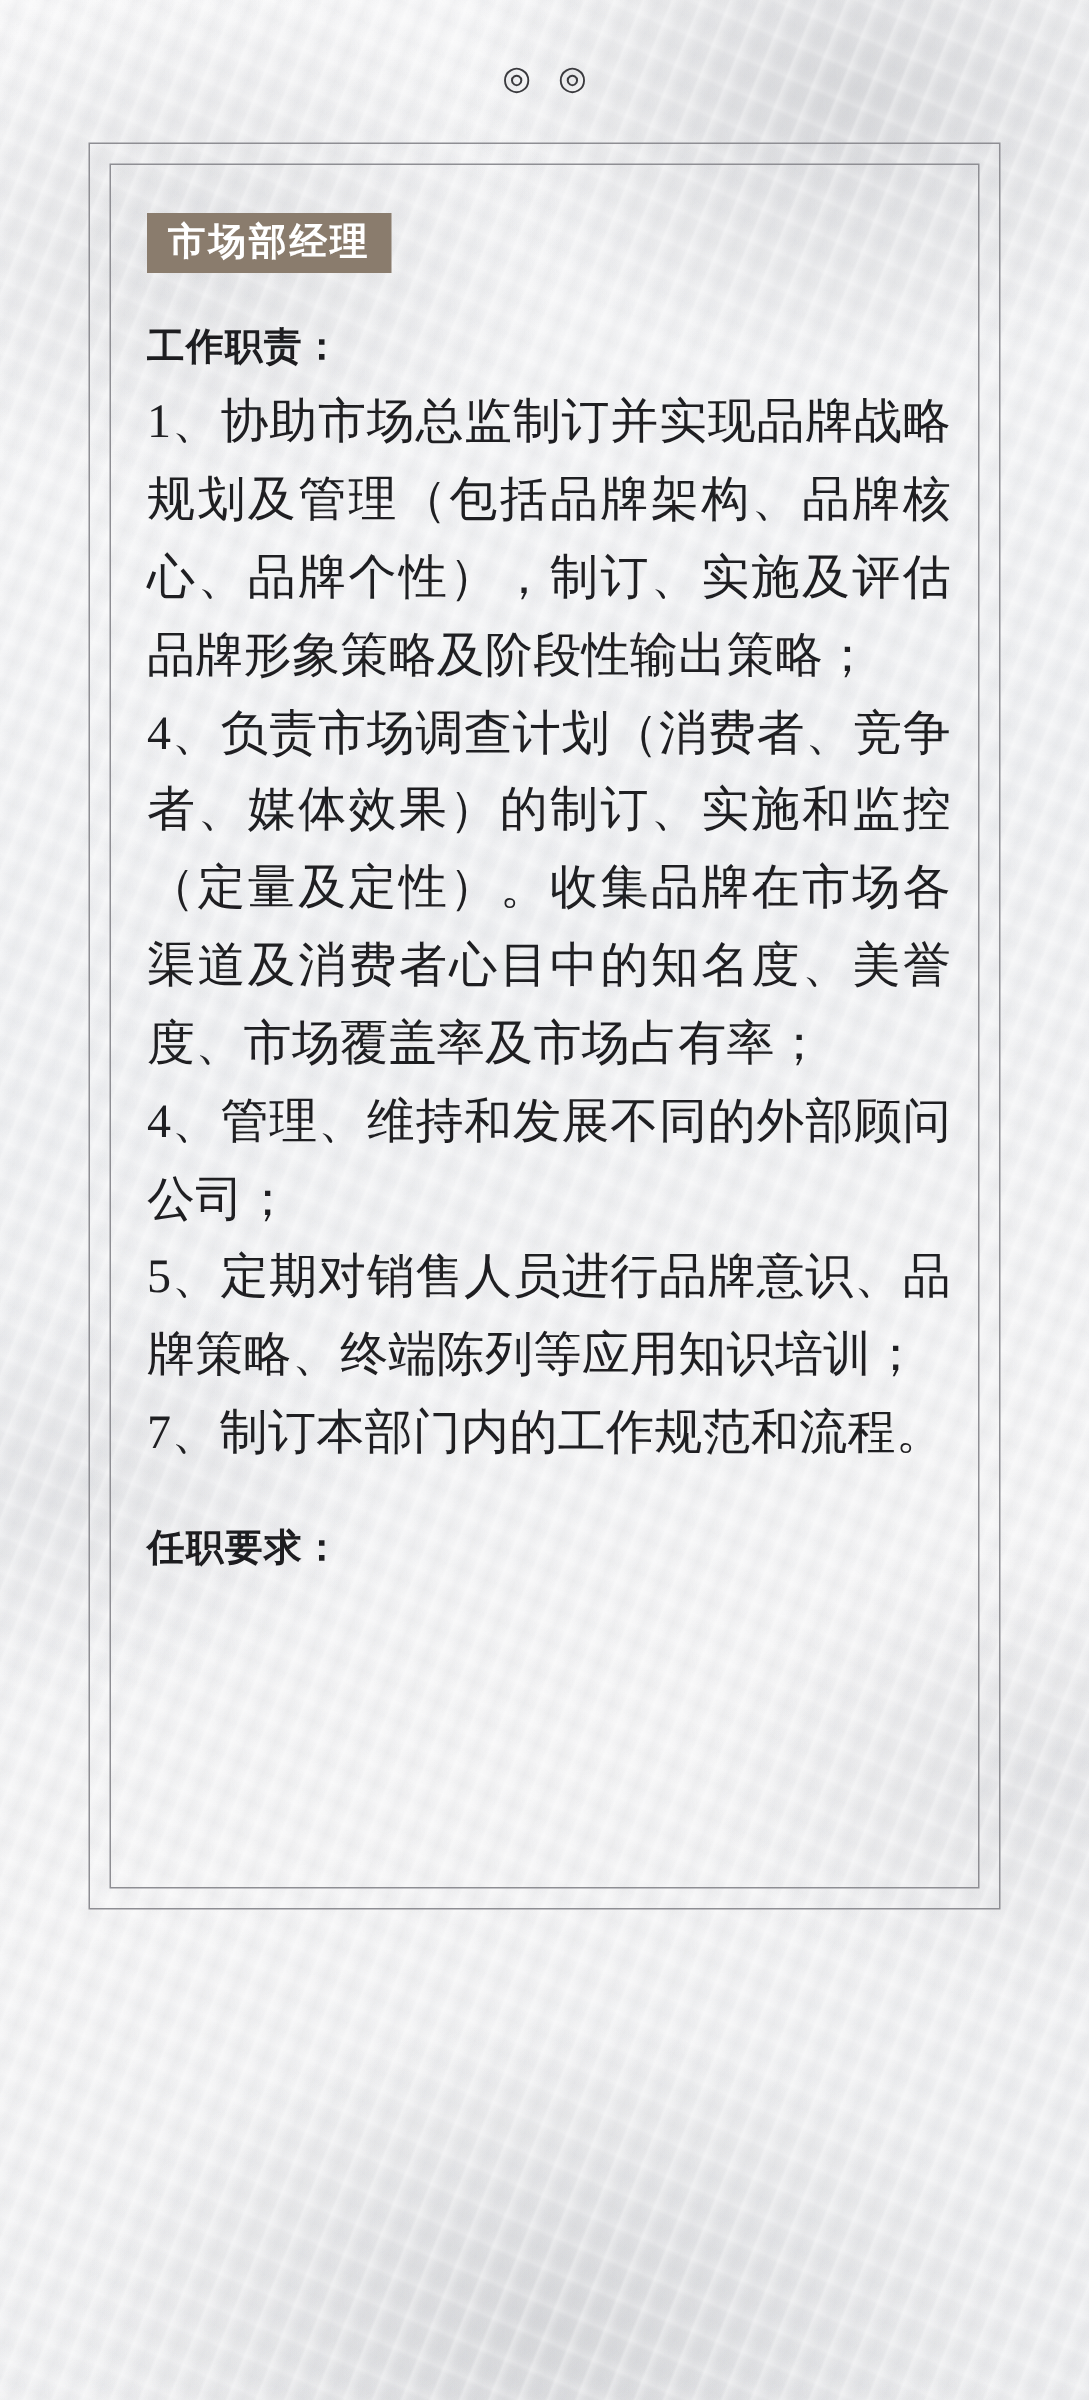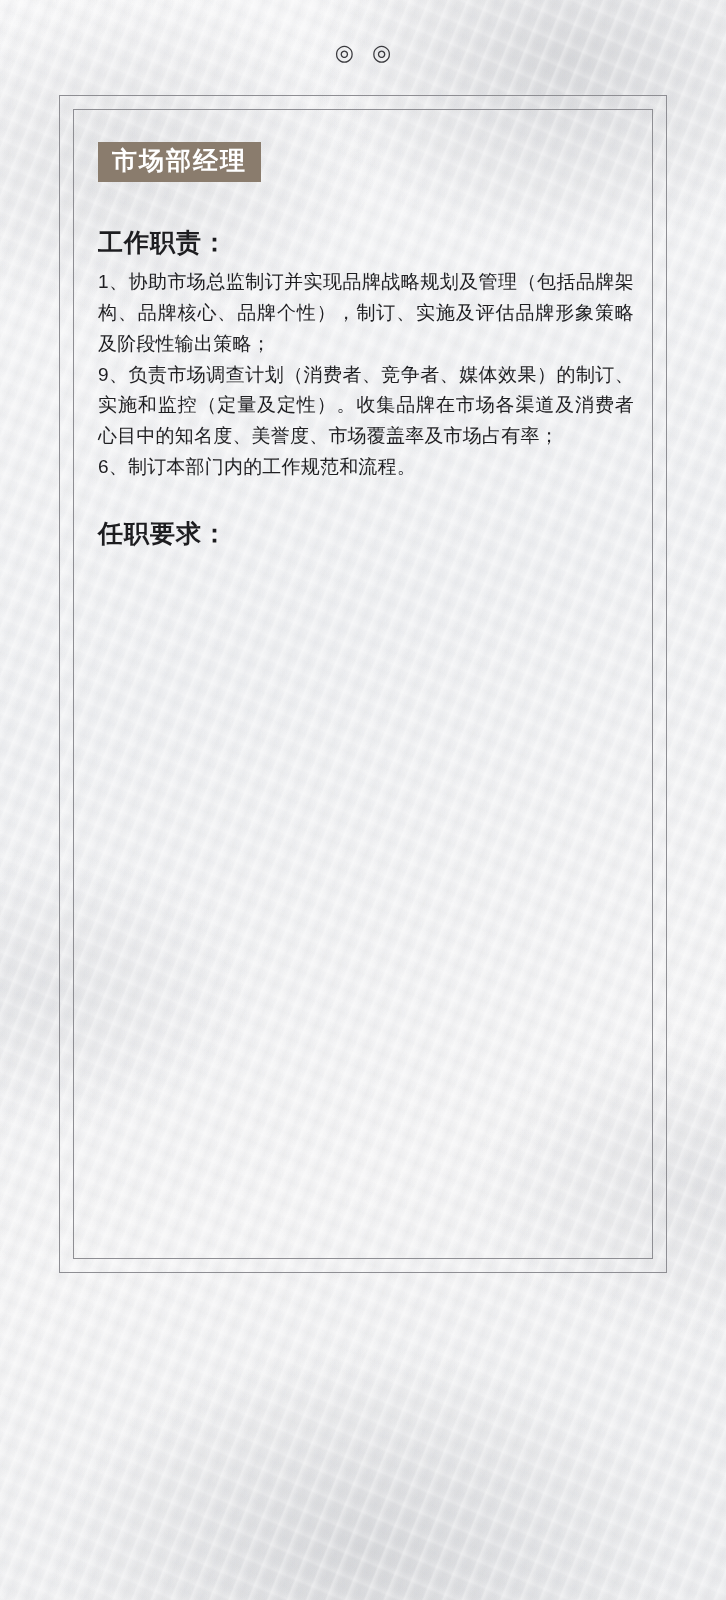--- a/index.html
+++ b/index.html
@@ -100,42 +100,42 @@
     color: #ffffff;
     font-size: 25px;
     font-weight: bold;
     letter-spacing: 2px;
     padding: 6px 14px 8px 14px;
     font-family: "DejaVu Sans", "Liberation Sans", sans-serif;
     line-height: 1.05;
   }
 
   .section-title {
-    margin-top: 44px;
+    margin-top: 32px;
     margin-bottom: 8px;
     font-size: 25px;
     font-weight: bold;
     color: #1d1d20;
     letter-spacing: 1px;
     font-family: "DejaVu Sans", "Liberation Sans", sans-serif;
   }
   .section-title.second {
     margin-top: 34px;
   }
 
   .body-list {
     list-style: none;
     margin: 0;
     padding: 0;
   }
   .body-list li {
-    font-size: 19px;
+    font-size: 32px;
     line-height: 1.62;
     color: #1f1f22;
-    font-family: Liberation Sans, sans-serif;
+    font-family: Liberation Serif, serif;
     text-align: justify;
     letter-spacing: 0.2px;
   }
 </style>
 </head>
 <body>
 
 <div class="poster">
   <div class="texture"></div>
 
@@ -148,20 +148,22 @@
 
   <div class="frame-outer">
     <div class="frame-inner"></div>
 
     <div class="content">
       <div class="badge">市场部经理</div>
 
       <div class="section-title">工作职责：</div>
       <ul class="body-list">
         <li>1、协助市场总监制订并实现品牌战略规划及管理（包括品牌架构、品牌核心、品牌个性），制订、实施及评估品牌形象策略及阶段性输出策略；</li>
-        <li>9、负责市场调查计划（消费者、竞争者、媒体效果）的制订、实施和监控（定量及定性）。收集品牌在市场各渠道及消费者心目中的知名度、美誉度、市场覆盖率及市场占有率；</li>
-        <li>6、制订本部门内的工作规范和流程。</li>
+        <li>4、负责市场调查计划（消费者、竞争者、媒体效果）的制订、实施和监控（定量及定性）。收集品牌在市场各渠道及消费者心目中的知名度、美誉度、市场覆盖率及市场占有率；</li>
+        <li>4、管理、维持和发展不同的外部顾问公司；</li>
+        <li>5、定期对销售人员进行品牌意识、品牌策略、终端陈列等应用知识培训；</li>
+        <li>7、制订本部门内的工作规范和流程。</li>
       </ul>
 
       <div class="section-title second">任职要求：</div>
     </div>
   </div>
 </div>
 
 </body></html>

